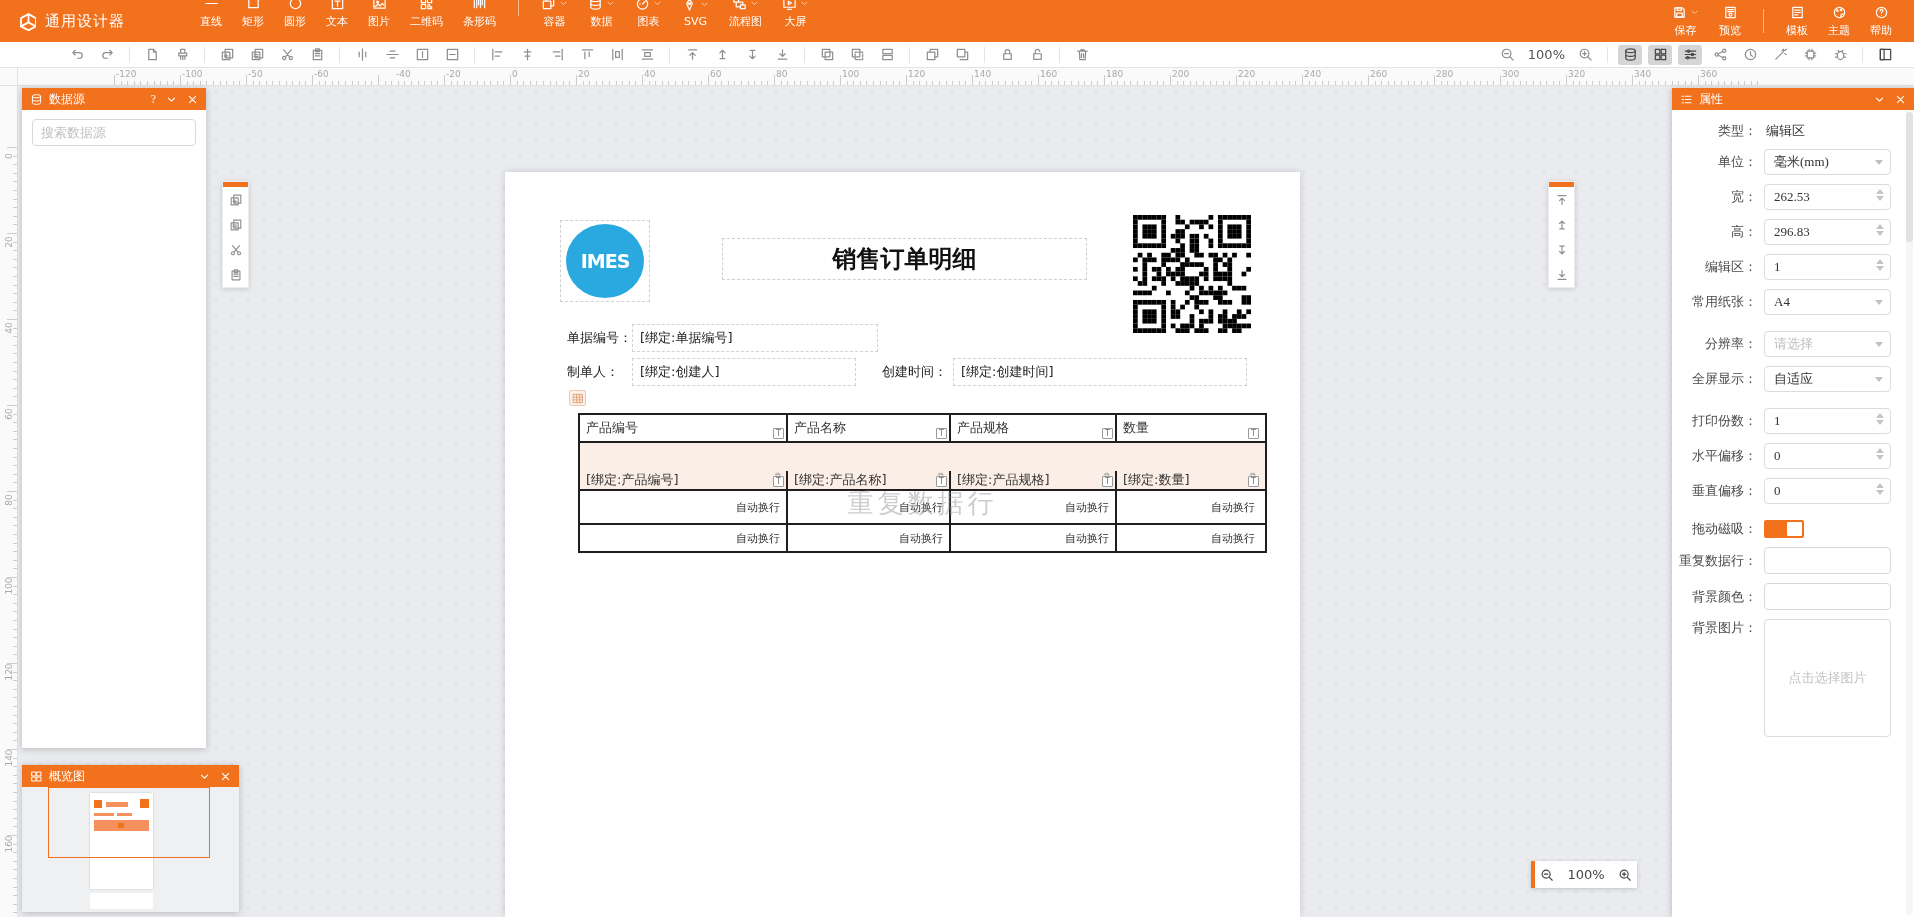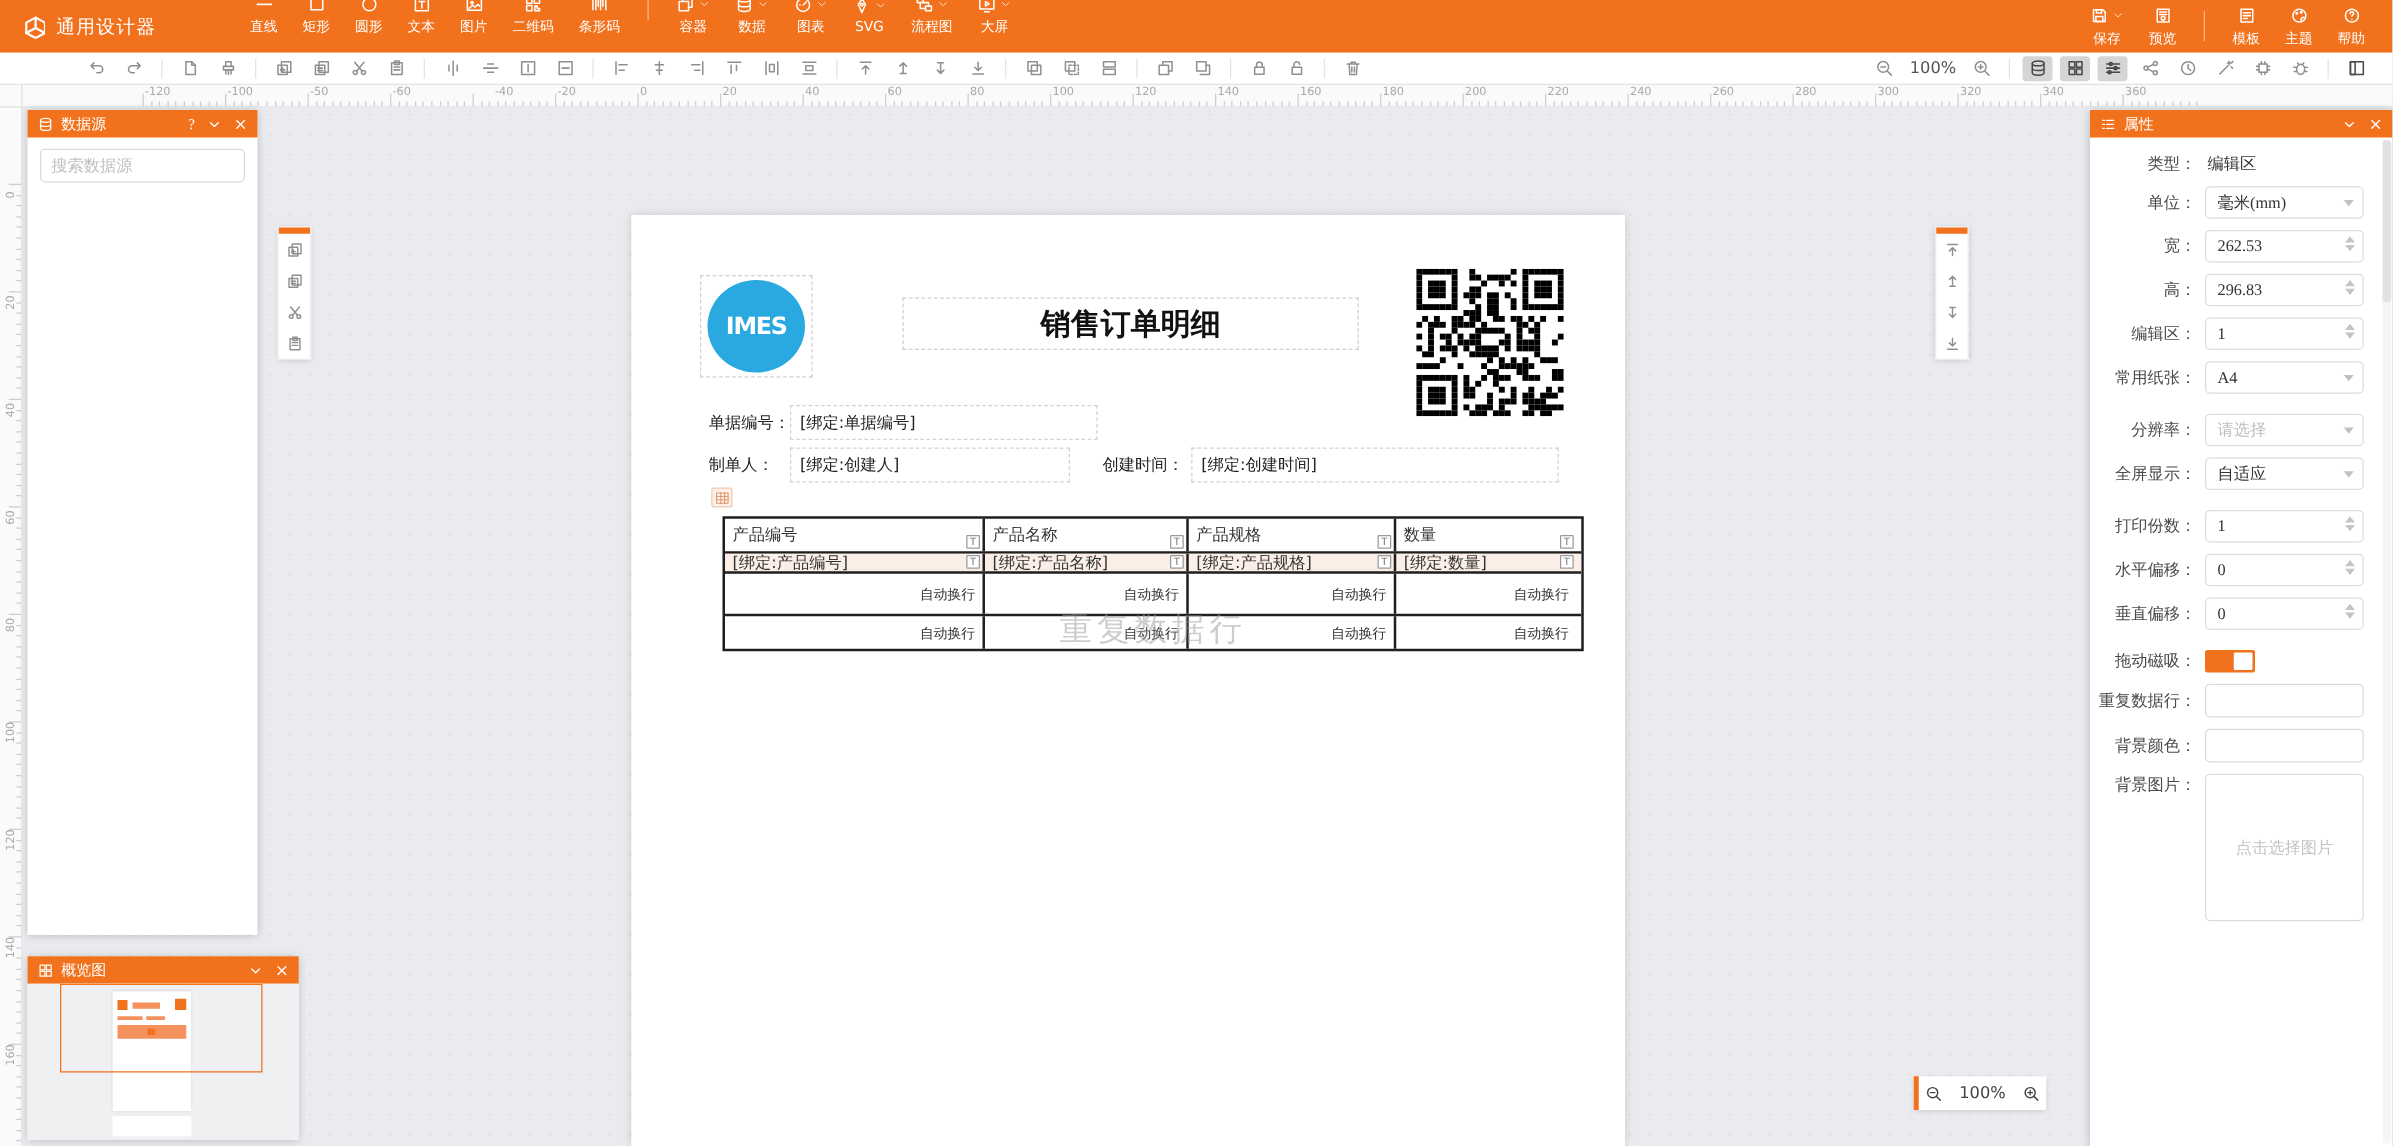--- a/index.html
+++ b/index.html
@@ -1323,21 +1323,21 @@
           </div>
           <div class="dcell" style="width: 166px;">
             <span>产品规格</span>
             <span class="ticon">T</span>
           </div>
           <div class="dcell" style="width: 144px;">
             <span>数量</span>
             <span class="ticon">T</span>
           </div>
         </div>
-        <div class="drow bind" style="height: 16px;">
+        <div class="drow bind" style="height: 48px; align-items: flex-end;">
           <div class="dcell" style="width: 208px;">
             <span>[绑定:产品编号]</span>
             <span class="delicon">
               <svg viewBox="0 0 16 16" style="width:10px;height:10px">
                 <path d="M2 3.5h8M4.5 3.5V2h3v1.5M3.3 3.5l.5 7h4.4l.5-7"></path>
               </svg>
             </span>
             <span class="ticon">T</span>
           </div>
           <div class="dcell" style="width: 163px;">

